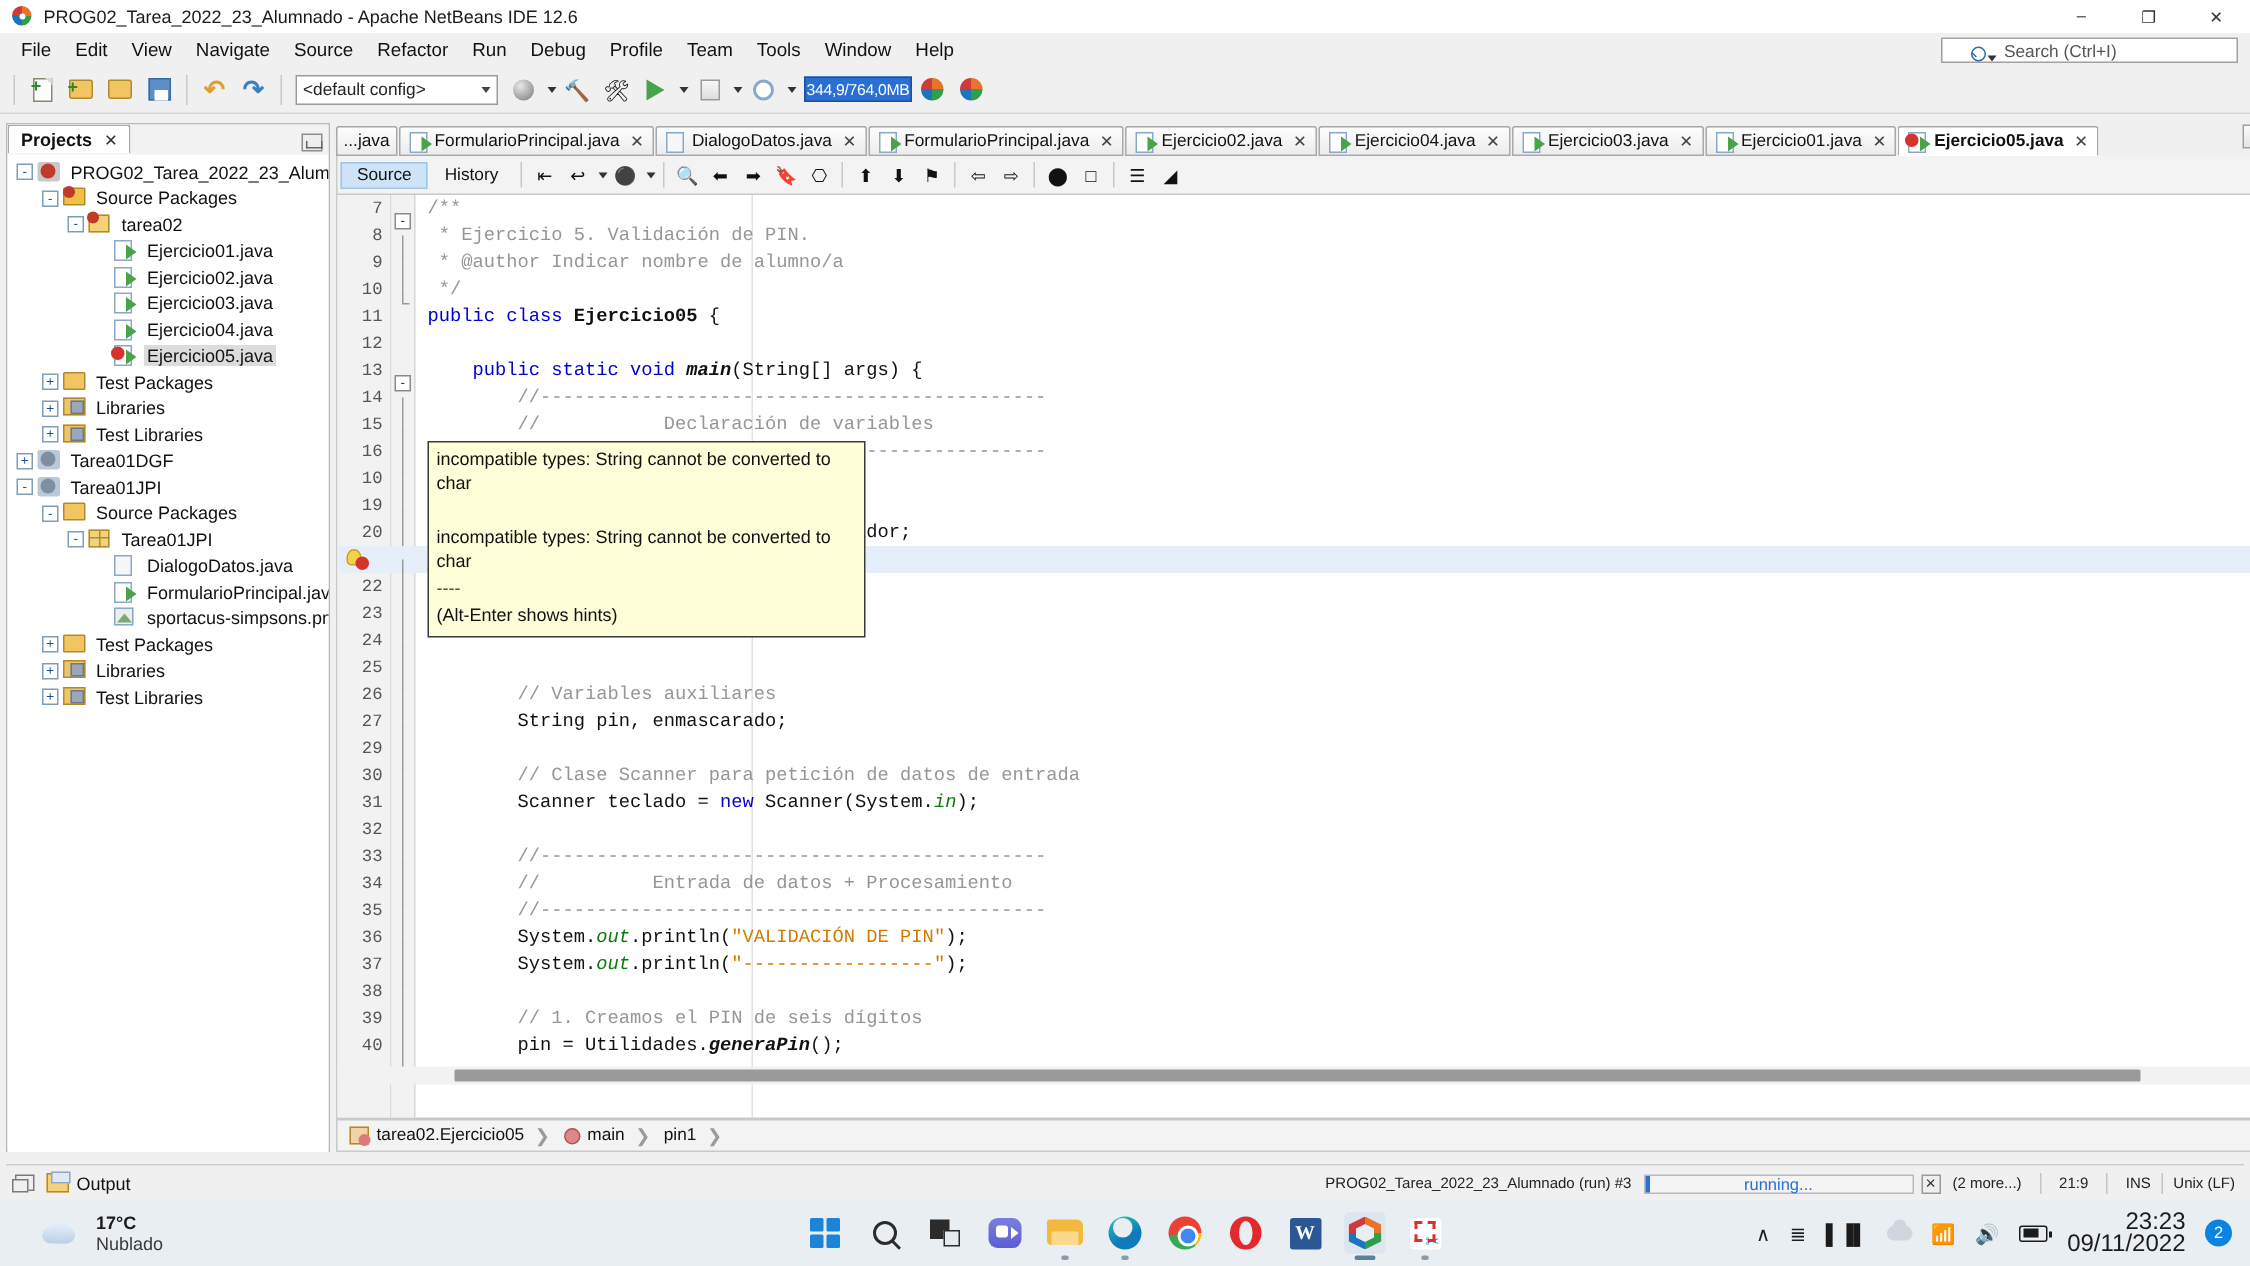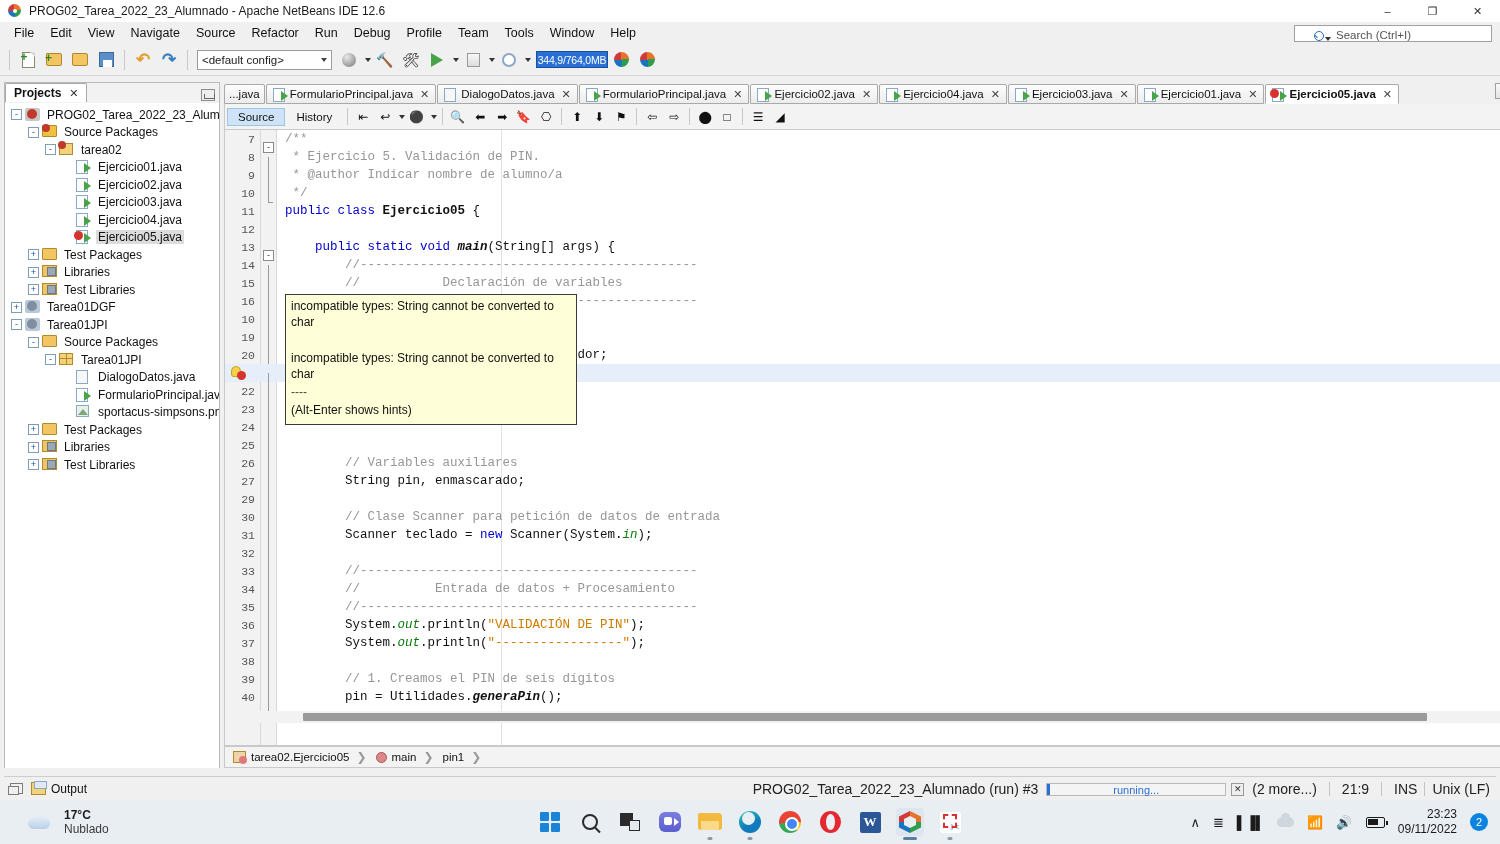--- a/index.html
+++ b/index.html
@@ -219,21 +219,21 @@
   .out-restore{ width:13px;height:11px;border:1px solid #7a7a7a;position:relative;margin-right:8px;}
   .out-restore:after{content:"";position:absolute;left:-3px;top:2px;width:9px;height:7px;border:1px solid #7a7a7a;background:#f0f0f0;}
   .out-ic{ width:15px;height:13px;background:#f3d27a;border:1px solid #b08b2e;margin-right:5px;position:relative;}
   .out-ic:after{content:"";position:absolute;left:2px;top:-2px;width:11px;height:6px;background:#dfe8f4;border:1px solid #8aa8c8;}
   .out-label{ font-size:12px; color:#111; }
 
   .statusbar {
     position:absolute; left:0; bottom:44px; width:1500px; height:22px;
     display:flex; align-items:center; justify-content:flex-end; padding-right:10px;
   }
-  .sb-seg{ font-size:14px; color:#222; display:flex; align-items:center; }
+  .sb-seg{ font-size:10px; color:#222; display:flex; align-items:center; }
   .sb-div{ width:1px;height:14px;background:#c4c4c4;margin:0 12px;}
   .progress-out { width:180px; height:13px; background:#f4f4f4; border:1px solid #b9b9b9; position:relative; margin-left:8px; }
   .progress-out .pbar { position:absolute; left:0; top:0; width:3px; height:100%; background:#2a6fd4; }
   .progress-out .ptext{ position:absolute; width:100%; text-align:center; font-size:11px; color:#2a6fd4; line-height:13px; }
   .pcancel{ width:13px;height:13px;border:1px solid #9a9a9a;background:#eee;font-size:9px;
     display:flex;align-items:center;justify-content:center;margin-left:5px;color:#333;}
 
   
   .taskbar { position:absolute; left:0; bottom:0; width:1500px; height:44px; background:#e9eef3; display:flex; align-items:center; }
   .weather { display:flex; align-items:center; margin-left:28px; }
@@ -273,21 +273,21 @@
   .ic-netbeans .hex{ width:22px;height:22px;
     background:conic-gradient(#e8732a 0deg 90deg,#2e9e4c 90deg 180deg,#1b74c0 180deg 270deg,#d13a3a 270deg 360deg);
     clip-path:polygon(50% 0,100% 25%,100% 75%,50% 100%,0 75%,0 25%);}
   .ic-netbeans .hx2{position:absolute;left:5px;top:5px;width:12px;height:12px;background:#e9eef3;
     clip-path:polygon(50% 0,100% 25%,100% 75%,50% 100%,0 75%,0 25%);}
   .ic-snip{ width:21px;height:21px;background:#fff;border-radius:3px;position:relative;}
   .ic-snip:after{content:"";position:absolute;left:3px;top:2px;width:10px;height:10px;border:2px dashed #d6332c;}
   .ic-snip:before{content:"✂";position:absolute;right:1px;bottom:-1px;font-size:11px;color:#3a7fc0;}
   .tray { position:absolute; right:12px; display:flex; align-items:center; gap:13px; }
   .tray-ic{ font-size:13px; color:#1b1b1b; display:flex;align-items:center; }
-  .clock{ text-align:right; font-size:12px; color:#1b1b1b; line-height:15px; }
+  .clock{ text-align:right; font-size:16px; color:#1b1b1b; line-height:15px; }
   .badge{ width:18px;height:18px;border-radius:50%;background:#0a84e0;color:#fff;font-size:11px;
     display:flex;align-items:center;justify-content:center; }
   .ic-cloud{width:17px;height:10px;border-radius:6px 6px 5px 5px;background:#cfd6dd;position:relative;}
   .ic-cloud:after{content:"";position:absolute;left:4px;top:-4px;width:9px;height:9px;border-radius:50%;background:#cfd6dd;}
   .ic-bat{ width:19px;height:11px;border:1.5px solid #1b1b1b;border-radius:2px;position:relative;}
   .ic-bat:after{content:"";position:absolute;right:-4px;top:3px;width:2px;height:4px;background:#1b1b1b;}
   .ic-bat .fillb{position:absolute;left:1.5px;top:1.5px;bottom:1.5px;width:10px;background:#1b1b1b;}
 </style>
 </head>
 <body>

